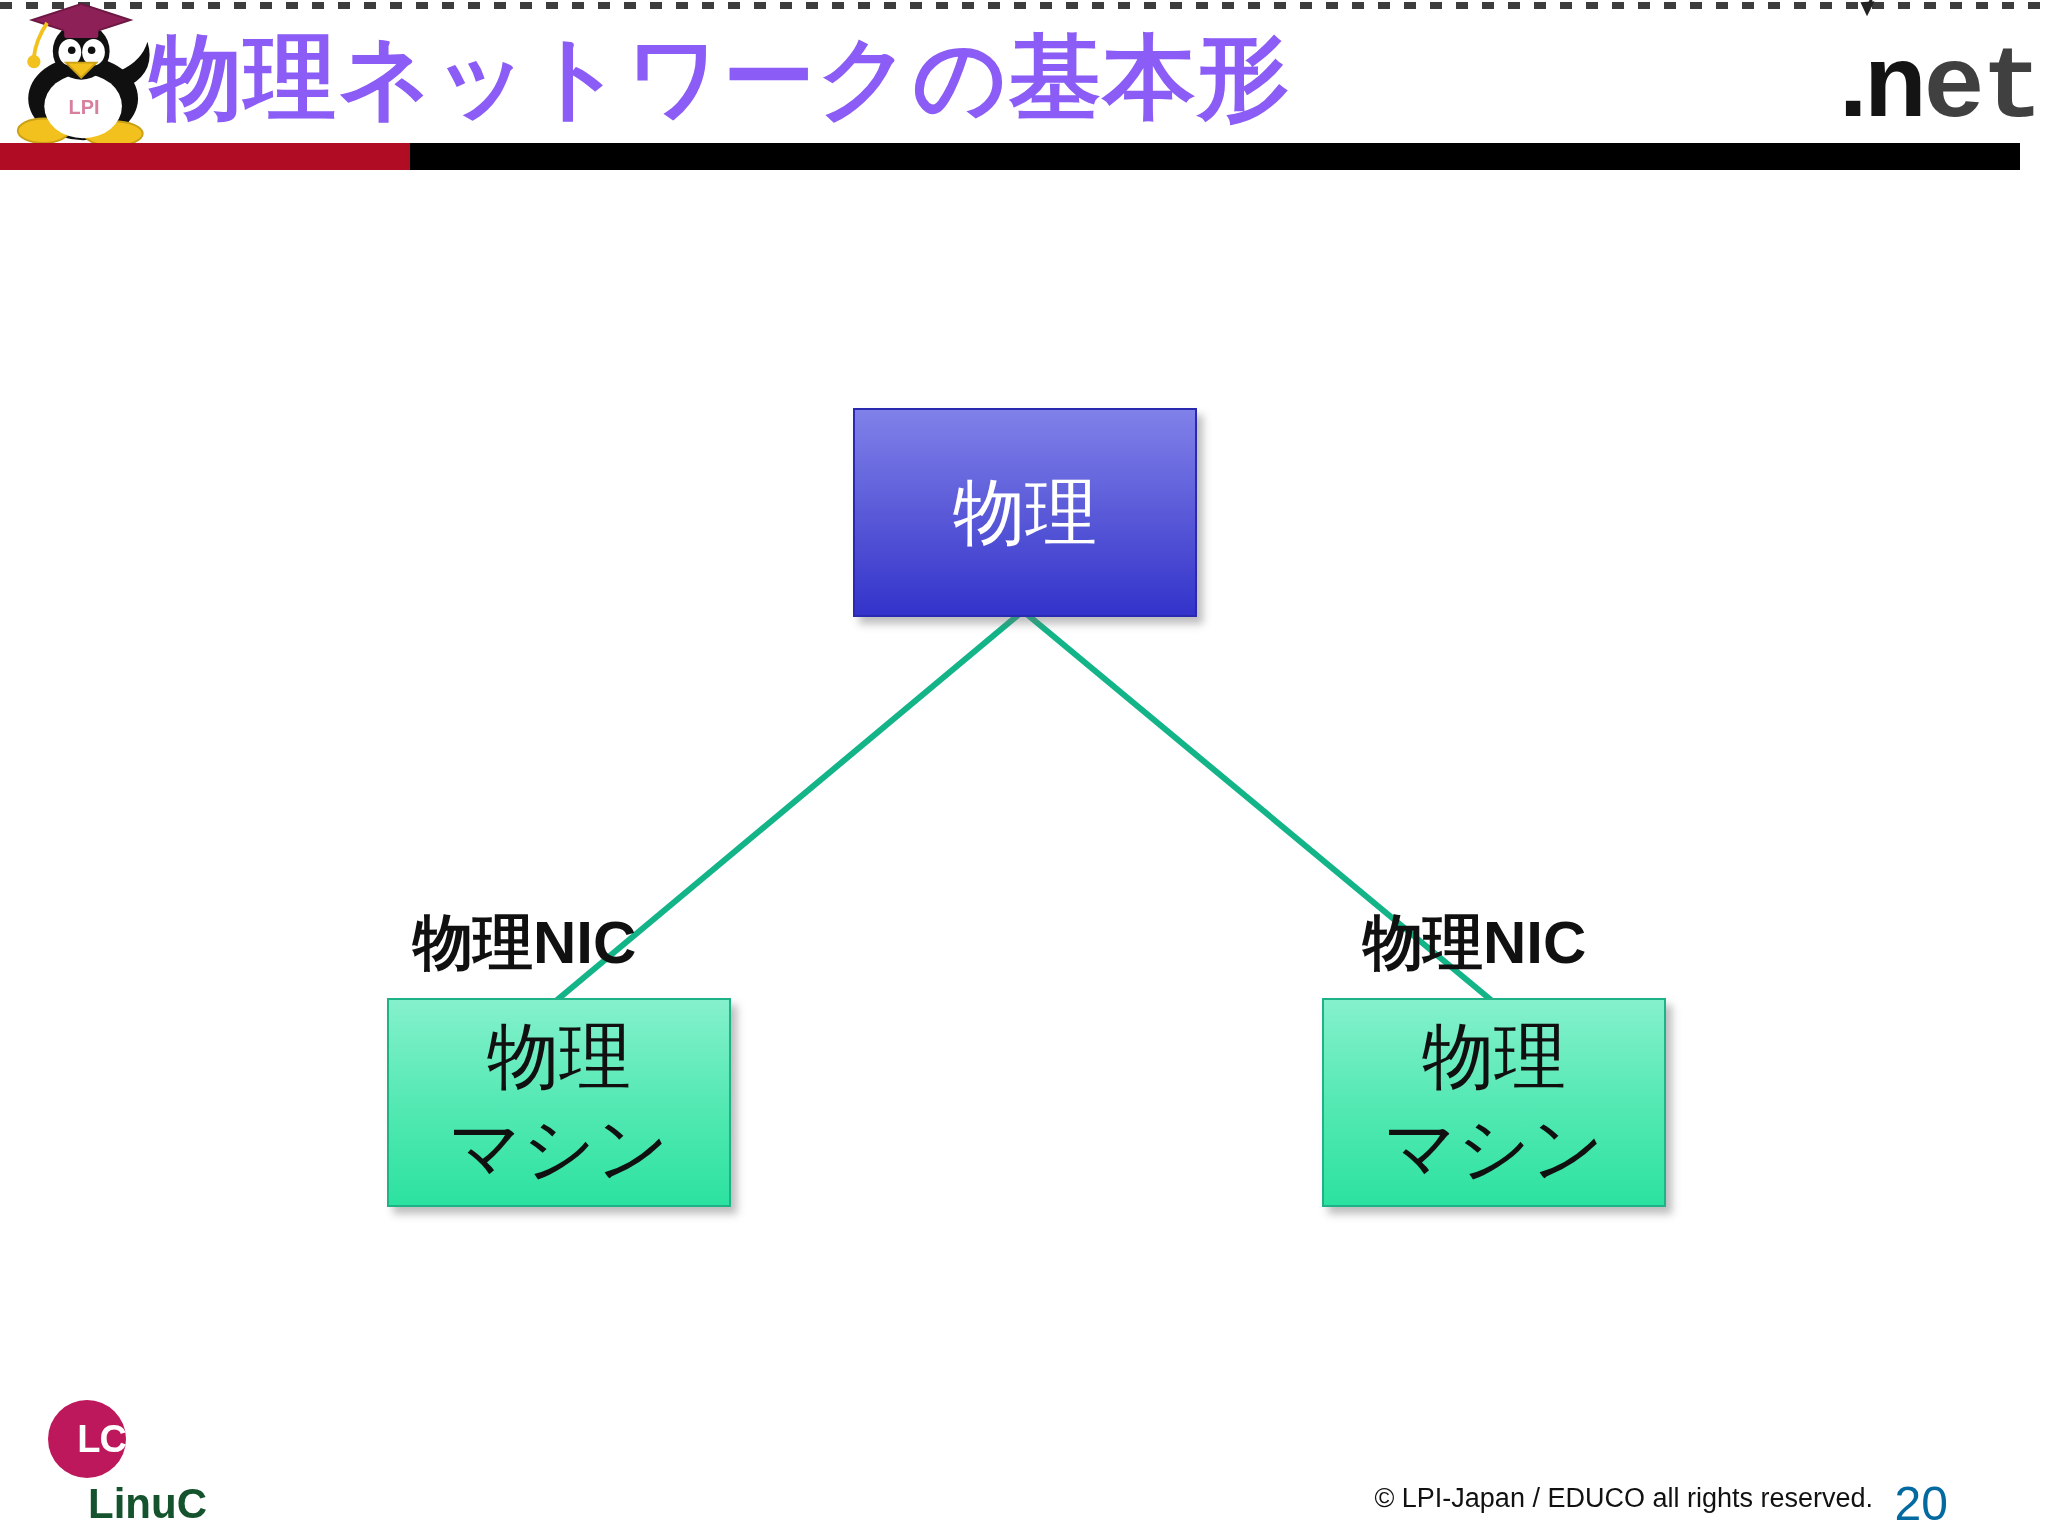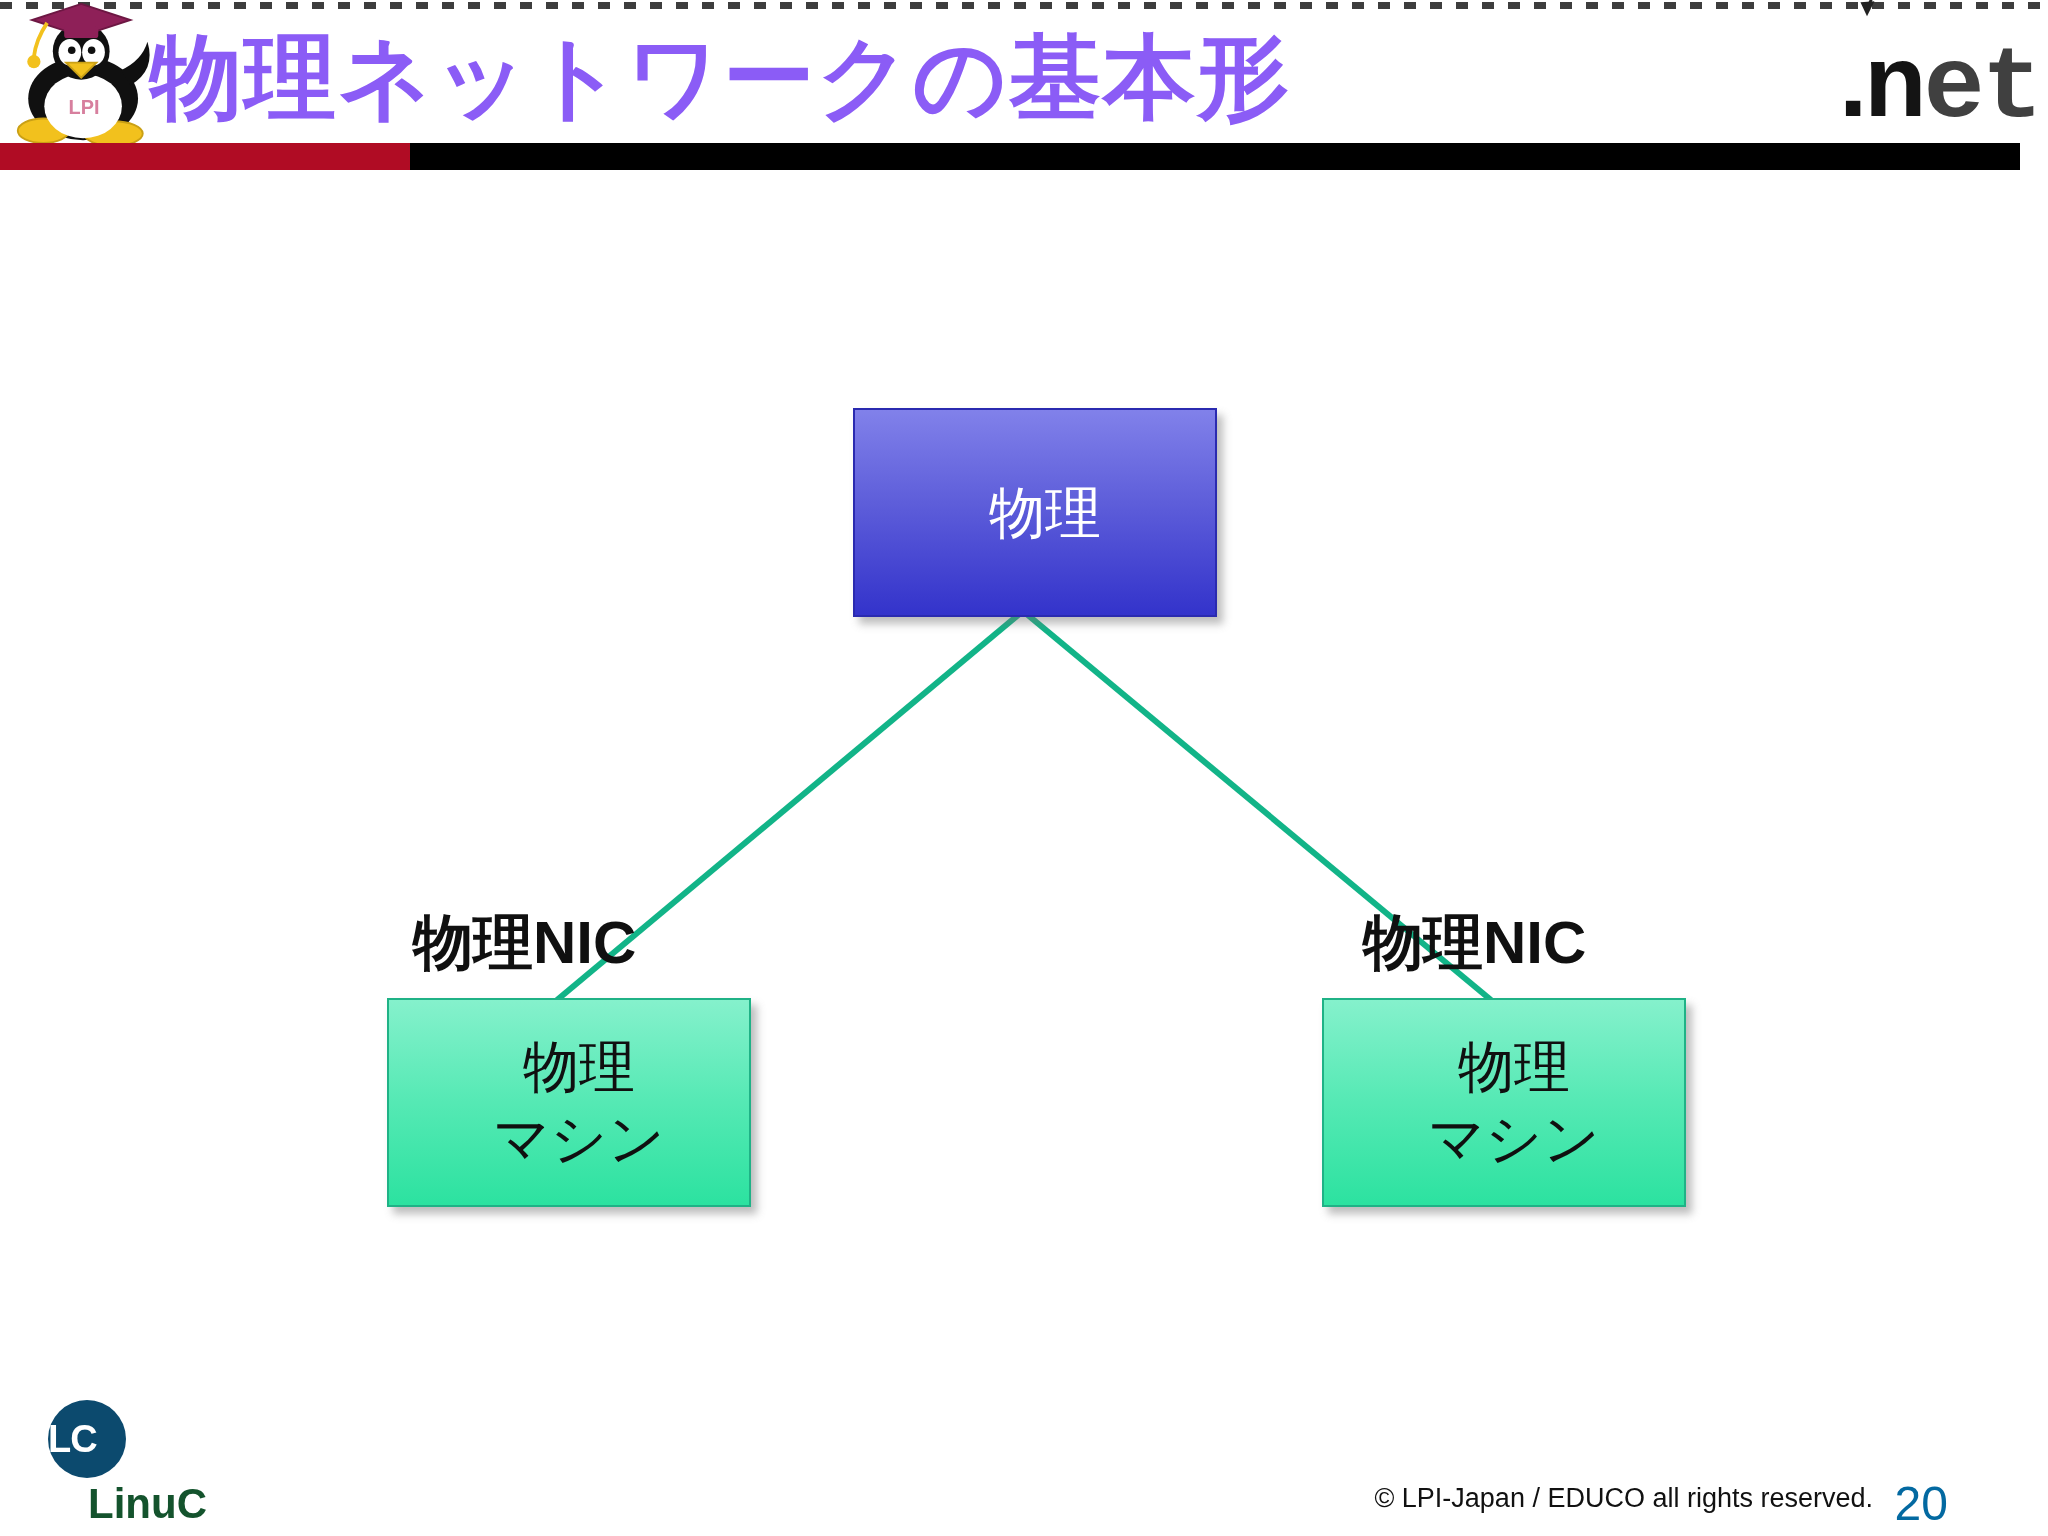--- a/index.html
+++ b/index.html
@@ -33,23 +33,22 @@
   
   .accent-bar { position:absolute; left:0; top:143px; width:2020px; height:27px; display:flex; }
   .accent-red   { width:410px; height:100%; background:#b00c24; }
   .accent-black { flex:1; height:100%; background:#000000; }
 
   
   .link-lines { position:absolute; left:0; top:0; z-index:1; pointer-events:none; }
   .node {
     position:absolute; z-index:2; display:flex; flex-direction:column;
     align-items:center; justify-content:center;
-    font-size:56px; line-height:1.27; font-weight:500; text-align:center;
+    font-size:72px; line-height:1.27; font-weight:500; text-align:center;
     box-shadow:6px 7px 8px rgba(110,110,110,0.45);
-    padding-left:20px;
   }
   .switch-box {
     left:853px; top:408px; width:340px; height:205px;
     background:linear-gradient(180deg,#8181ea 0%,#5e5eda 45%,#3333cb 100%);
     border:2px solid #2a2ab0; color:#ffffff;
   }
   .machine-box {
     width:340px; height:205px;
     background:linear-gradient(180deg,#85f1cc 0%,#55e9b4 50%,#2ce2a0 100%);
     border:2px solid #1fb286; color:#101010;
@@ -58,22 +57,22 @@
   .machine-right { left:1322px; top:998px; position:absolute; }
   .nic-label {
     position:absolute; z-index:3; font-size:60px; font-weight:700; color:#101010; white-space:nowrap;
   }
   .nic-left  { left:413px;  top:903px; }
   .nic-right { left:1363px; top:903px; }
 
   
   .linuc { position:absolute; left:44px; top:1400px; display:flex; flex-direction:column; align-items:flex-start; }
   .linuc-circle {
-    width:78px; height:78px; border-radius:50%; background:#0c4a6e; margin-left:4px;
-    display:flex; align-items:center; justify-content:flex-start;
+    width:78px; height:78px; border-radius:50%; background:#be185d; margin-left:4px;
+    display:flex; align-items:center; justify-content:flex-end;
     color:#ffffff; font-size:38px; font-weight:bold; letter-spacing:-1px;
   }
   .linuc-word { color:#14532d; font-size:42px; font-weight:bold; margin-top:2px; letter-spacing:0;margin-left:44px; }
   .copyright { position:absolute; top:1483px; right:175px; font-size:27px; color:#111; white-space:nowrap; }
   .page-number { position:absolute; top:1476px; right:100px; font-size:48px; color:#0369a1; }
 </style>
 </head>
 <body>
 
 <div class="top-dashes"></div>

